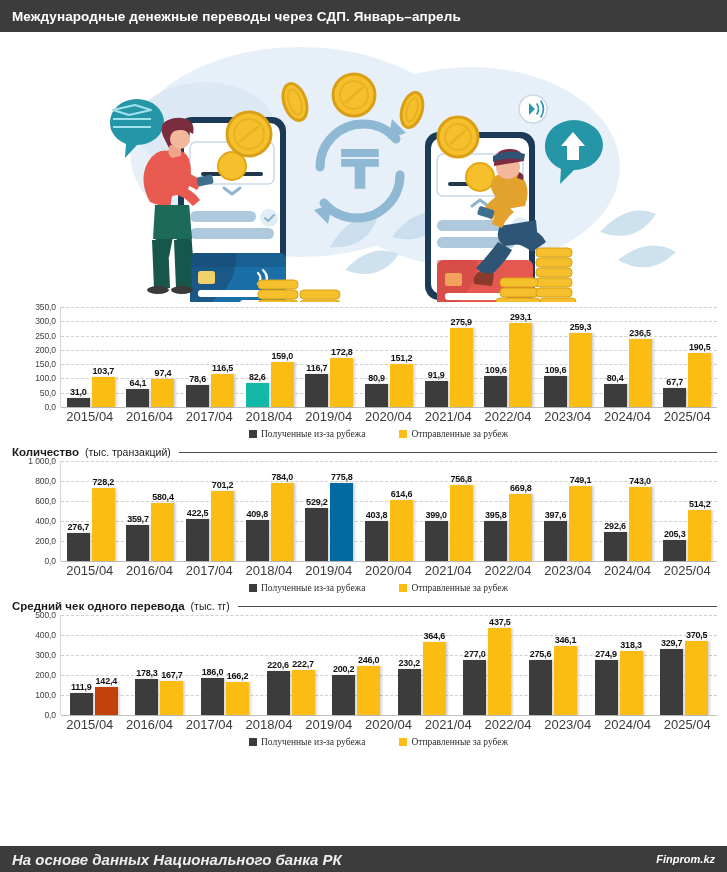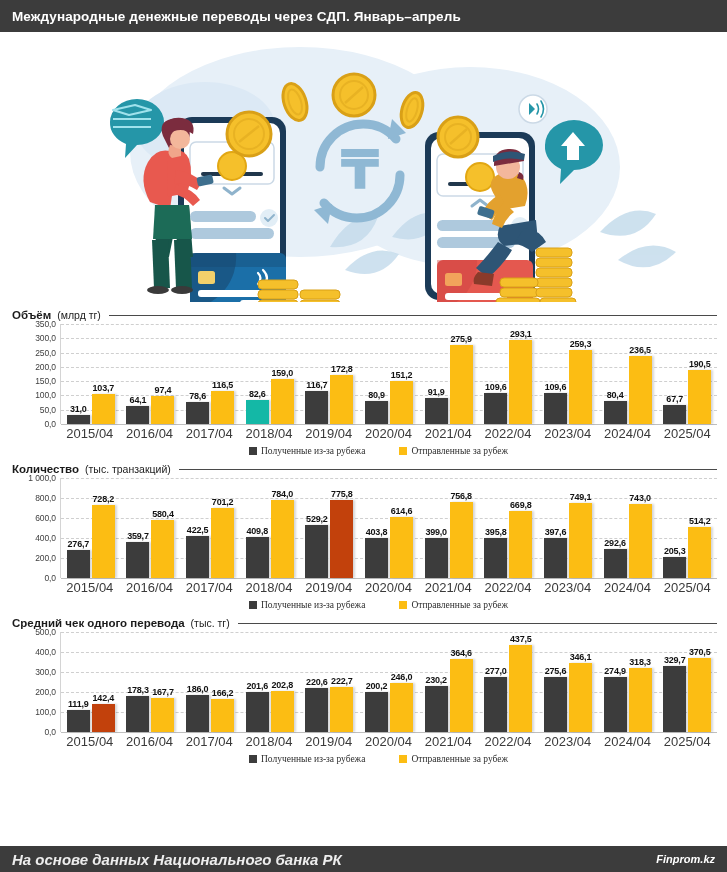--- a/index.html
+++ b/index.html
@@ -384,25 +384,20 @@
           <circle cx="458" cy="105" r="13" fill="none" stroke="#E8B223" stroke-width="2"></circle>
           <path d="M450 112 l17 -15" stroke="#E8B223" stroke-width="2.5" fill="none"></path>
         </g>
       </g>
     </svg>
   </div>
 
   <div class="panels">
 
     <div class="panel">
-      <div class="panel-head">
-        <span class="panel-title">Объём</span>
-        <span class="panel-units">(млрд тг)</span>
-        <span class="panel-rule"></span>
-      </div>
       <div class="plot-wrap">
         <div class="plot">
           <div class="yaxis">
               <div class="ytick" style="top: 0%; margin-left: 12px;">350,0</div>
               <div class="ytick" style="top: 14.2857%;">300,0</div>
               <div class="ytick" style="top: 28.5714%;">250,0</div>
               <div class="ytick" style="top: 42.8571%;">200,0</div>
               <div class="ytick" style="top: 57.1429%;">150,0</div>
               <div class="ytick" style="top: 71.4286%;">100,0</div>
               <div class="ytick" style="top: 85.7143%;">50,0</div>
@@ -651,21 +646,21 @@
                     </div>
                   </div>
                 </div>
                 <div class="group">
                   <div class="bar-slot">
                     <div class="bar received" style="height: 52.92%; background: rgb(60, 60, 60);">
                       <span class="bar-label">529,2</span>
                     </div>
                   </div>
                   <div class="bar-slot">
-                    <div class="bar sent" style="height: 77.58%; background: #c2410c;">
+                    <div class="bar sent" style="height: 77.58%; background: #0369a1;">
                       <span class="bar-label">775,8</span>
                     </div>
                   </div>
                 </div>
                 <div class="group">
                   <div class="bar-slot">
                     <div class="bar received" style="height: 40.38%; background: rgb(60, 60, 60);">
                       <span class="bar-label">403,8</span>
                     </div>
                   </div>
@@ -819,32 +814,20 @@
                     </div>
                   </div>
                   <div class="bar-slot">
                     <div class="bar sent" style="height: 33.24%; background: rgb(252, 189, 19);">
                       <span class="bar-label">166,2</span>
                     </div>
                   </div>
                 </div>
                 <div class="group">
                   <div class="bar-slot">
-                    <div class="bar received" style="height: 40.32%; background: rgb(60, 60, 60);">
-                      <span class="bar-label">201,6</span>
-                    </div>
-                  </div>
-                  <div class="bar-slot">
-                    <div class="bar sent" style="height: 40.56%; background: rgb(252, 189, 19);">
-                      <span class="bar-label">202,8</span>
-                    </div>
-                  </div>
-                </div>
-                <div class="group">
-                  <div class="bar-slot">
                     <div class="bar received" style="height: 44.12%; background: rgb(60, 60, 60);">
                       <span class="bar-label">220,6</span>
                     </div>
                   </div>
                   <div class="bar-slot">
                     <div class="bar sent" style="height: 44.54%; background: rgb(252, 189, 19);">
                       <span class="bar-label">222,7</span>
                     </div>
                   </div>
                 </div>

